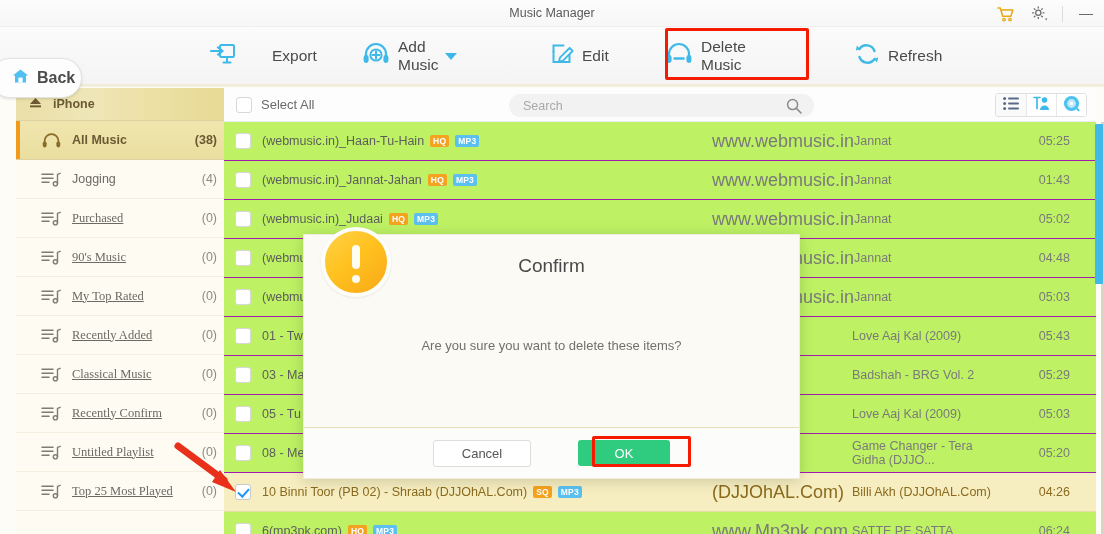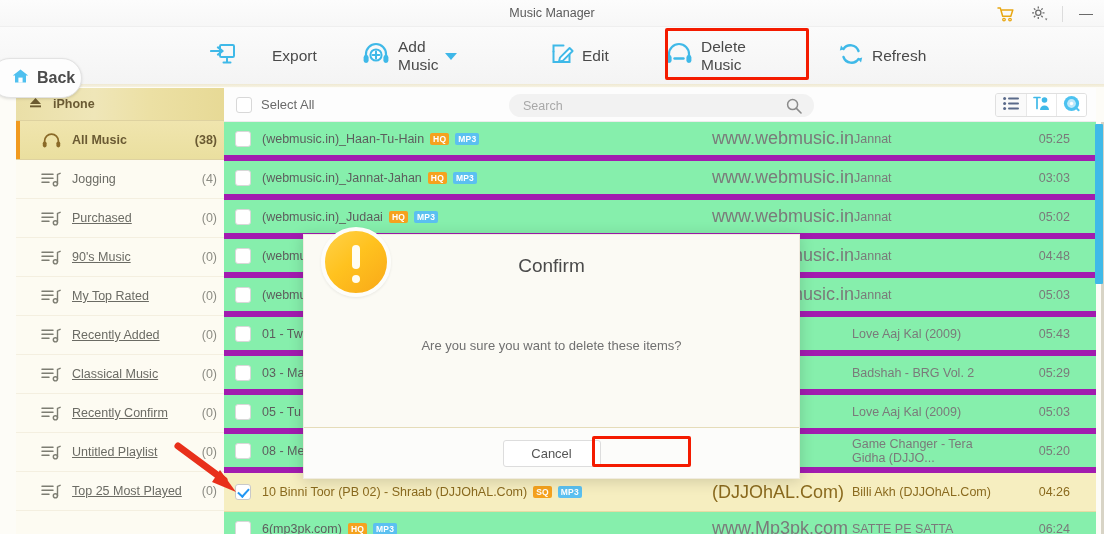--- a/index.html
+++ b/index.html
@@ -75,21 +75,21 @@
   .eject{ margin-left:12px; margin-right:10px; display:block; }
   .device-name{ font-size:12.5px; font-weight:bold; color:#6a5a33; }
 
   .plist{
     display:flex; align-items:center; height:39px; position:relative;
     border-bottom:1px solid #f4efe0; cursor:pointer;
   }
   .plist .picon{ width:26px; margin-left:22px; margin-right:8px; display:flex; justify-content:center; }
   .plist .plabel{ font-size:12.5px; color:#6b6b64; flex:1; }
   .plist .pcount{ font-size:12.5px; color:#8c8c84; margin-right:22px; }
-  .plist.underline .plabel{ text-decoration:underline; }
+  .plist.underline .plabel{ text-decoration:underline;font-family:Liberation Serif, serif; }
   .plist.active{
     background:linear-gradient(#f0e5ae,#eadf9f);
     border-bottom:1px solid #ded2a0;
   }
   .plist.active:before{
     content:""; position:absolute; left:0; top:0; width:4px; height:100%;
     background:#f19a1e;
   }
   .plist.active .plabel{ font-weight:bold; color:#6a5a33; }
   .plist.active .pcount{ color:#6a5a33; font-weight:bold; }
@@ -131,21 +131,21 @@
   .vb + .vb{ border-left:1px solid #e8e8e8; }
   .vb.sel{ background:#fafafa; }
 
   
   .tracks{
     position:absolute; left:224px; top:122px; width:872px; height:412px;
     overflow:hidden; background:#fdfcf7;
   }
   .trow{
     height:39px; display:flex; align-items:center; position:relative;
-    border-bottom:6px solid #a21caf; background:#86efac; cursor:pointer;
+    border-bottom:1px solid #a21caf; background:#bef264; cursor:pointer;
   }
   .trow .cbwrap{ width:38px; display:flex; justify-content:center; flex:none; }
   .trow .tname{
     flex:0 0 450px; display:flex; align-items:center; gap:6px;
     font-size:12.5px; color:#5d5d5d; white-space:nowrap; overflow:hidden;
   }
   .trow .tsite{ flex:0 0 140px; font-size:18px; color:#7a7a7a; }
   .trow .talbum{ flex:1; font-size:12.5px; color:#7a7a7a; }
   .trow .ttime{ flex:0 0 92px; text-align:right; padding-right:26px; font-size:12.5px; color:#7a7a7a; }
   .trow.selected{ background:#f6eec0; border-bottom:1px solid #e7dba4; }
@@ -282,21 +282,21 @@
           <svg width="28" height="24" viewBox="0 0 28 24">
             <path d="M4 16v-4a10 10 0 0 1 20 0v4" fill="none" stroke="#3fb9e8" stroke-width="2.2" stroke-linecap="round"></path>
             <rect x="1.6" y="13" width="5" height="8" rx="2.4" fill="#3fb9e8"></rect>
             <rect x="21.4" y="13" width="5" height="8" rx="2.4" fill="#3fb9e8"></rect>
             <path d="M9.5 16.5h9" stroke="#3fb9e8" stroke-width="2.4" stroke-linecap="round"></path>
           </svg>
         </span>
         <span class="tlabel">Delete Music</span>
       </div>
 
-      <div class="tool" style="position:absolute;left:628px;">
+      <div class="tool" style="position:absolute;left:644px;">
         <span class="ticon">
           <svg width="26" height="24" viewBox="0 0 26 24">
             <path d="M20.5 9A8.5 8.5 0 0 0 5.5 7" fill="none" stroke="#3fb9e8" stroke-width="2.4" stroke-linecap="round"></path>
             <path d="M5.5 15a8.5 8.5 0 0 0 15 2" fill="none" stroke="#3fb9e8" stroke-width="2.4" stroke-linecap="round"></path>
             <path d="M3 3.5l3.2 3.8-4.4 1.2z" fill="#3fb9e8"></path>
             <path d="M23 20.5l-3.2-3.8 4.4-1.2z" fill="#3fb9e8"></path>
           </svg>
         </span>
         <span class="tlabel">Refresh</span>
       </div>
@@ -529,21 +529,21 @@
         <div class="cbwrap">
           <span class="cbx"></span>
         </div>
         <div class="tname">
           <span>(webmusic.in)_Jannat-Jahan</span>
           <span class="tag hq">HQ</span>
           <span class="tag mp3">MP3</span>
         </div>
         <div class="tsite">www.webmusic.in</div>
         <div class="talbum">Jannat</div>
-        <div class="ttime">03:03</div>
+        <div class="ttime">01:43</div>
       </div>
       <div class="trow">
         <div class="cbwrap">
           <span class="cbx"></span>
         </div>
         <div class="tname">
           <span>(webmusic.in)_Judaai</span>
           <span class="tag hq">HQ</span>
           <span class="tag mp3">MP3</span>
         </div>
@@ -653,20 +653,21 @@
   <div class="scroll-thumb"></div>
 
   <div class="dialog">
     <div class="dlg-body">
       <div class="warn-ico"></div>
       <div class="dlg-title">Confirm</div>
       <div class="dlg-msg">Are you sure you want to delete these items?</div>
     </div>
     <div class="dlg-foot">
       <button class="btn-cancel">Cancel</button>
+      <button class="btn-ok">OK</button>
     </div>
   </div>
 
   <div class="hl-box" style="left:592px; top:436px; width:99px; height:31px;"></div>
 
   <div class="arrow">
     <svg width="80" height="65" viewBox="0 0 80 65">
       <path d="M6 6 L52 40" stroke="#e8301b" stroke-width="7" stroke-linecap="round"></path>
       <path d="M64 52 L40 42 L48 30 Z" fill="#e8301b"></path>
     </svg>

